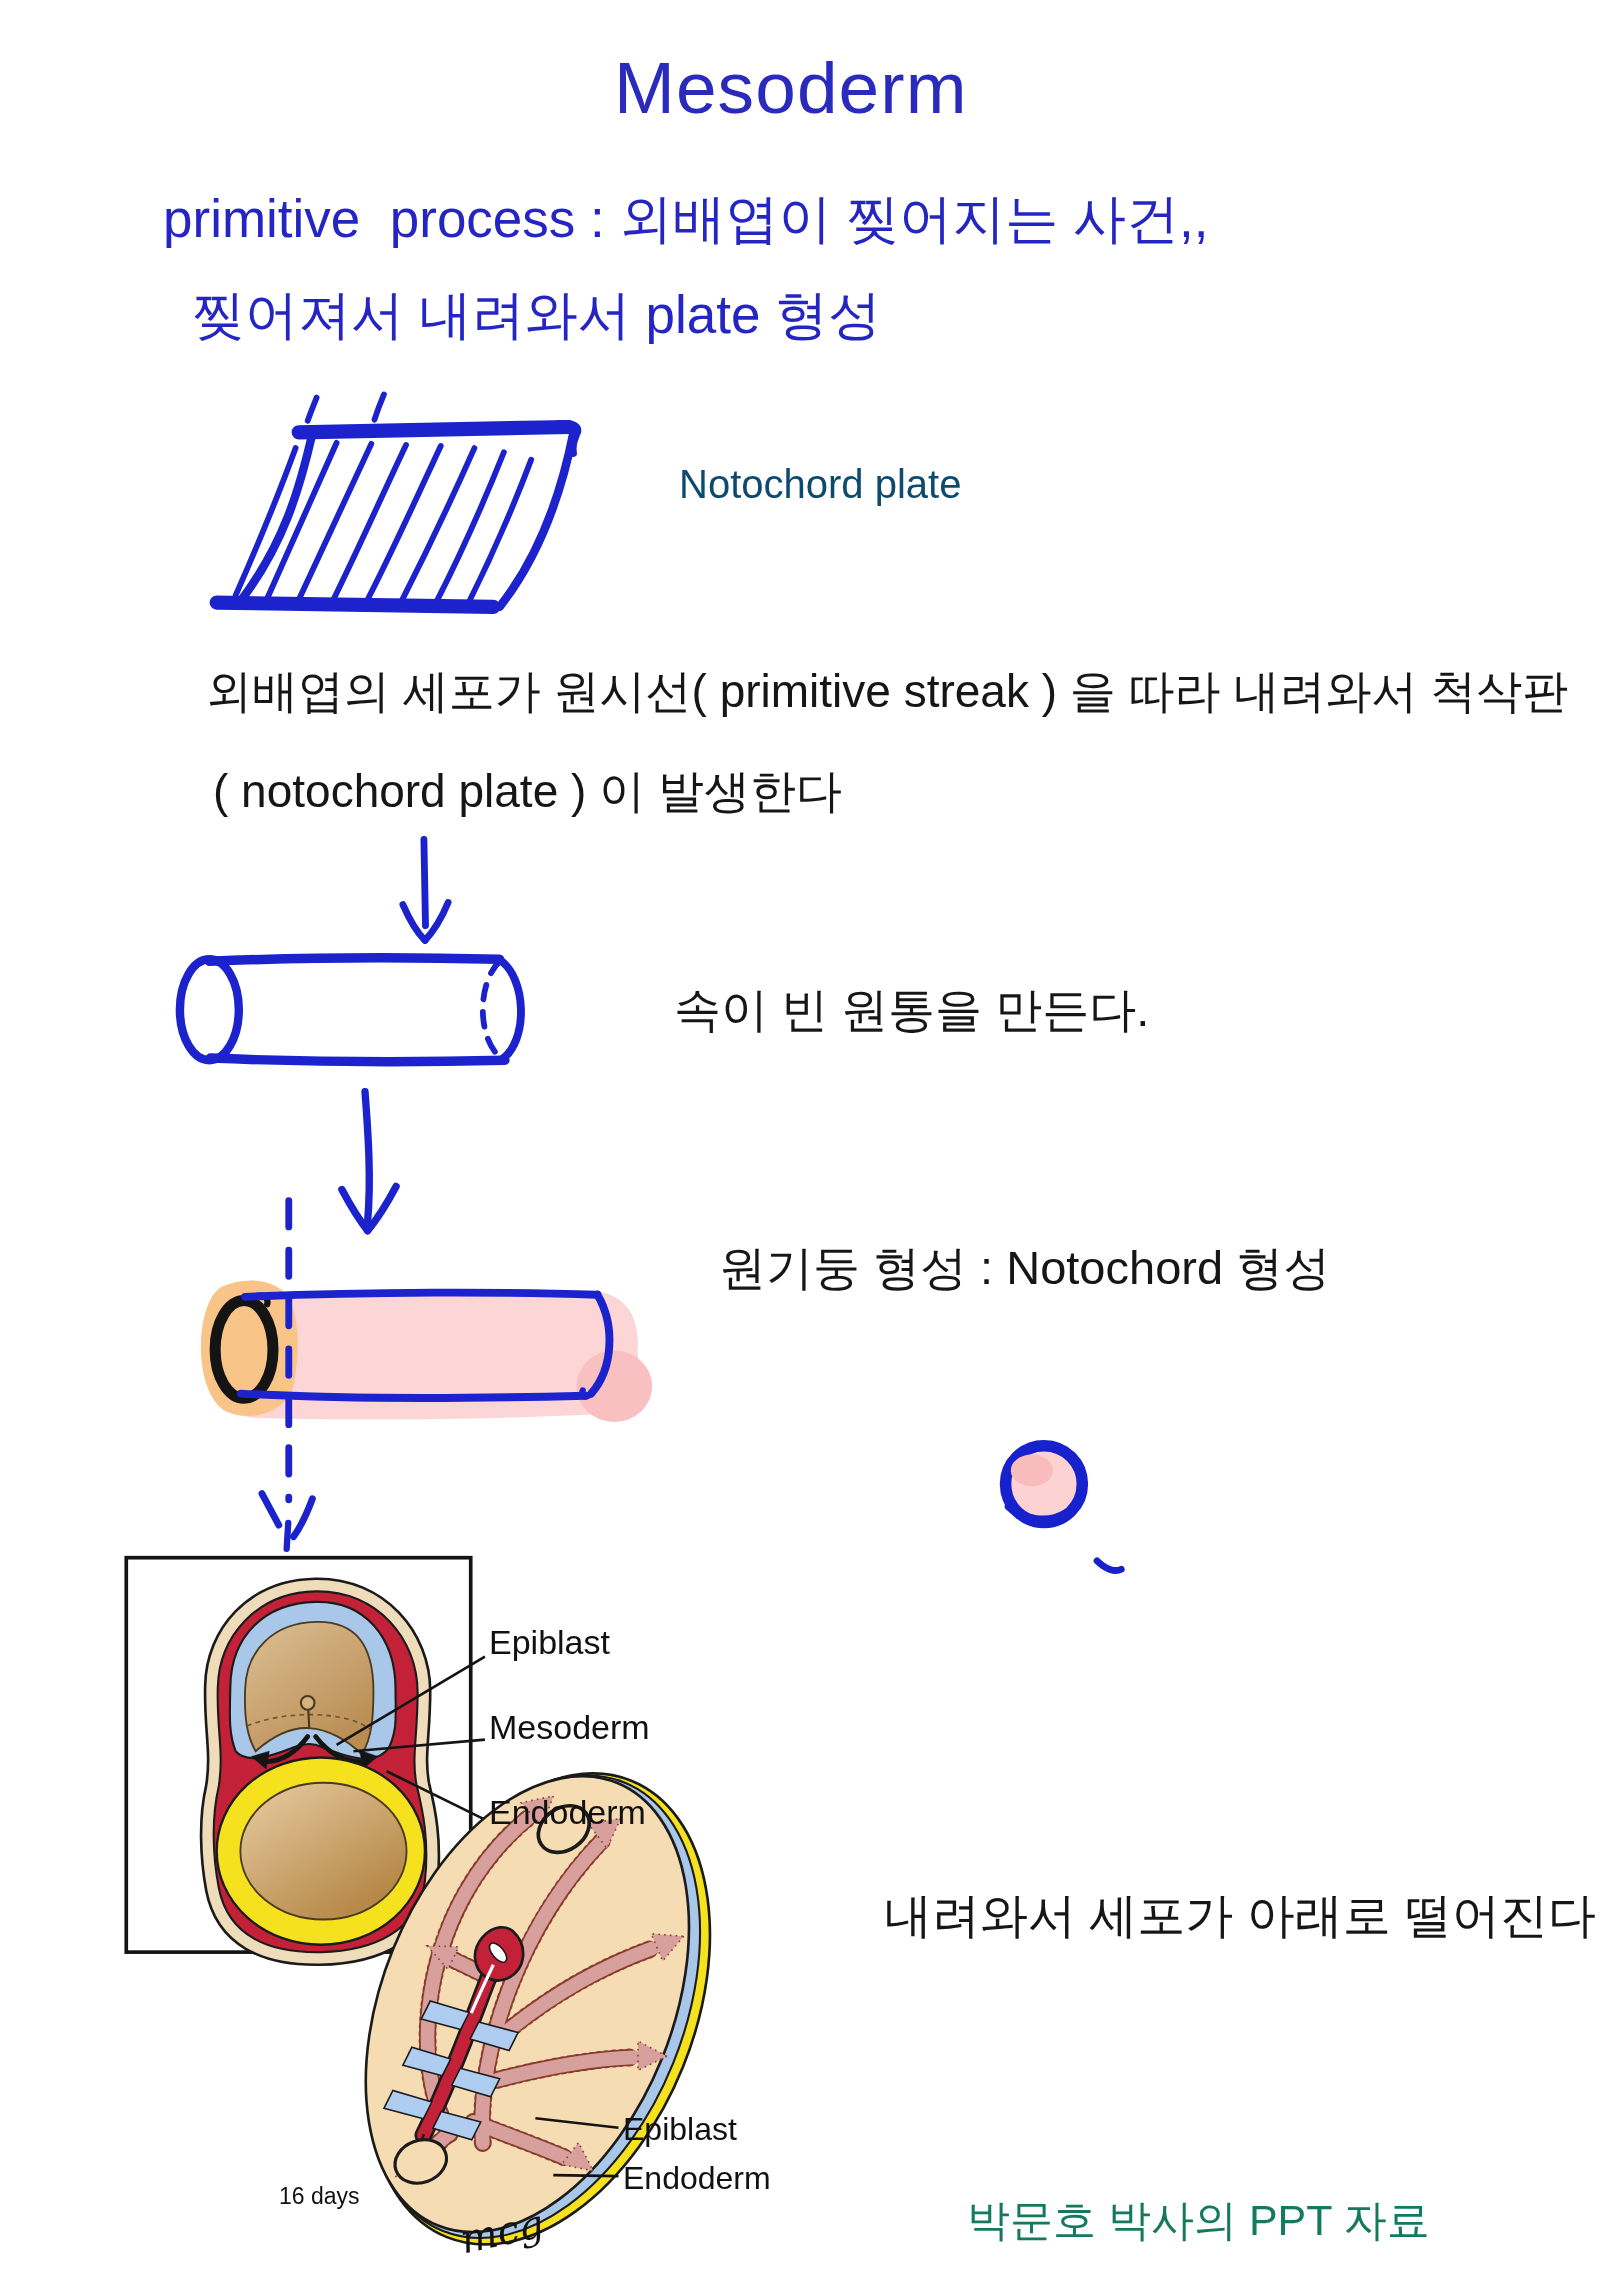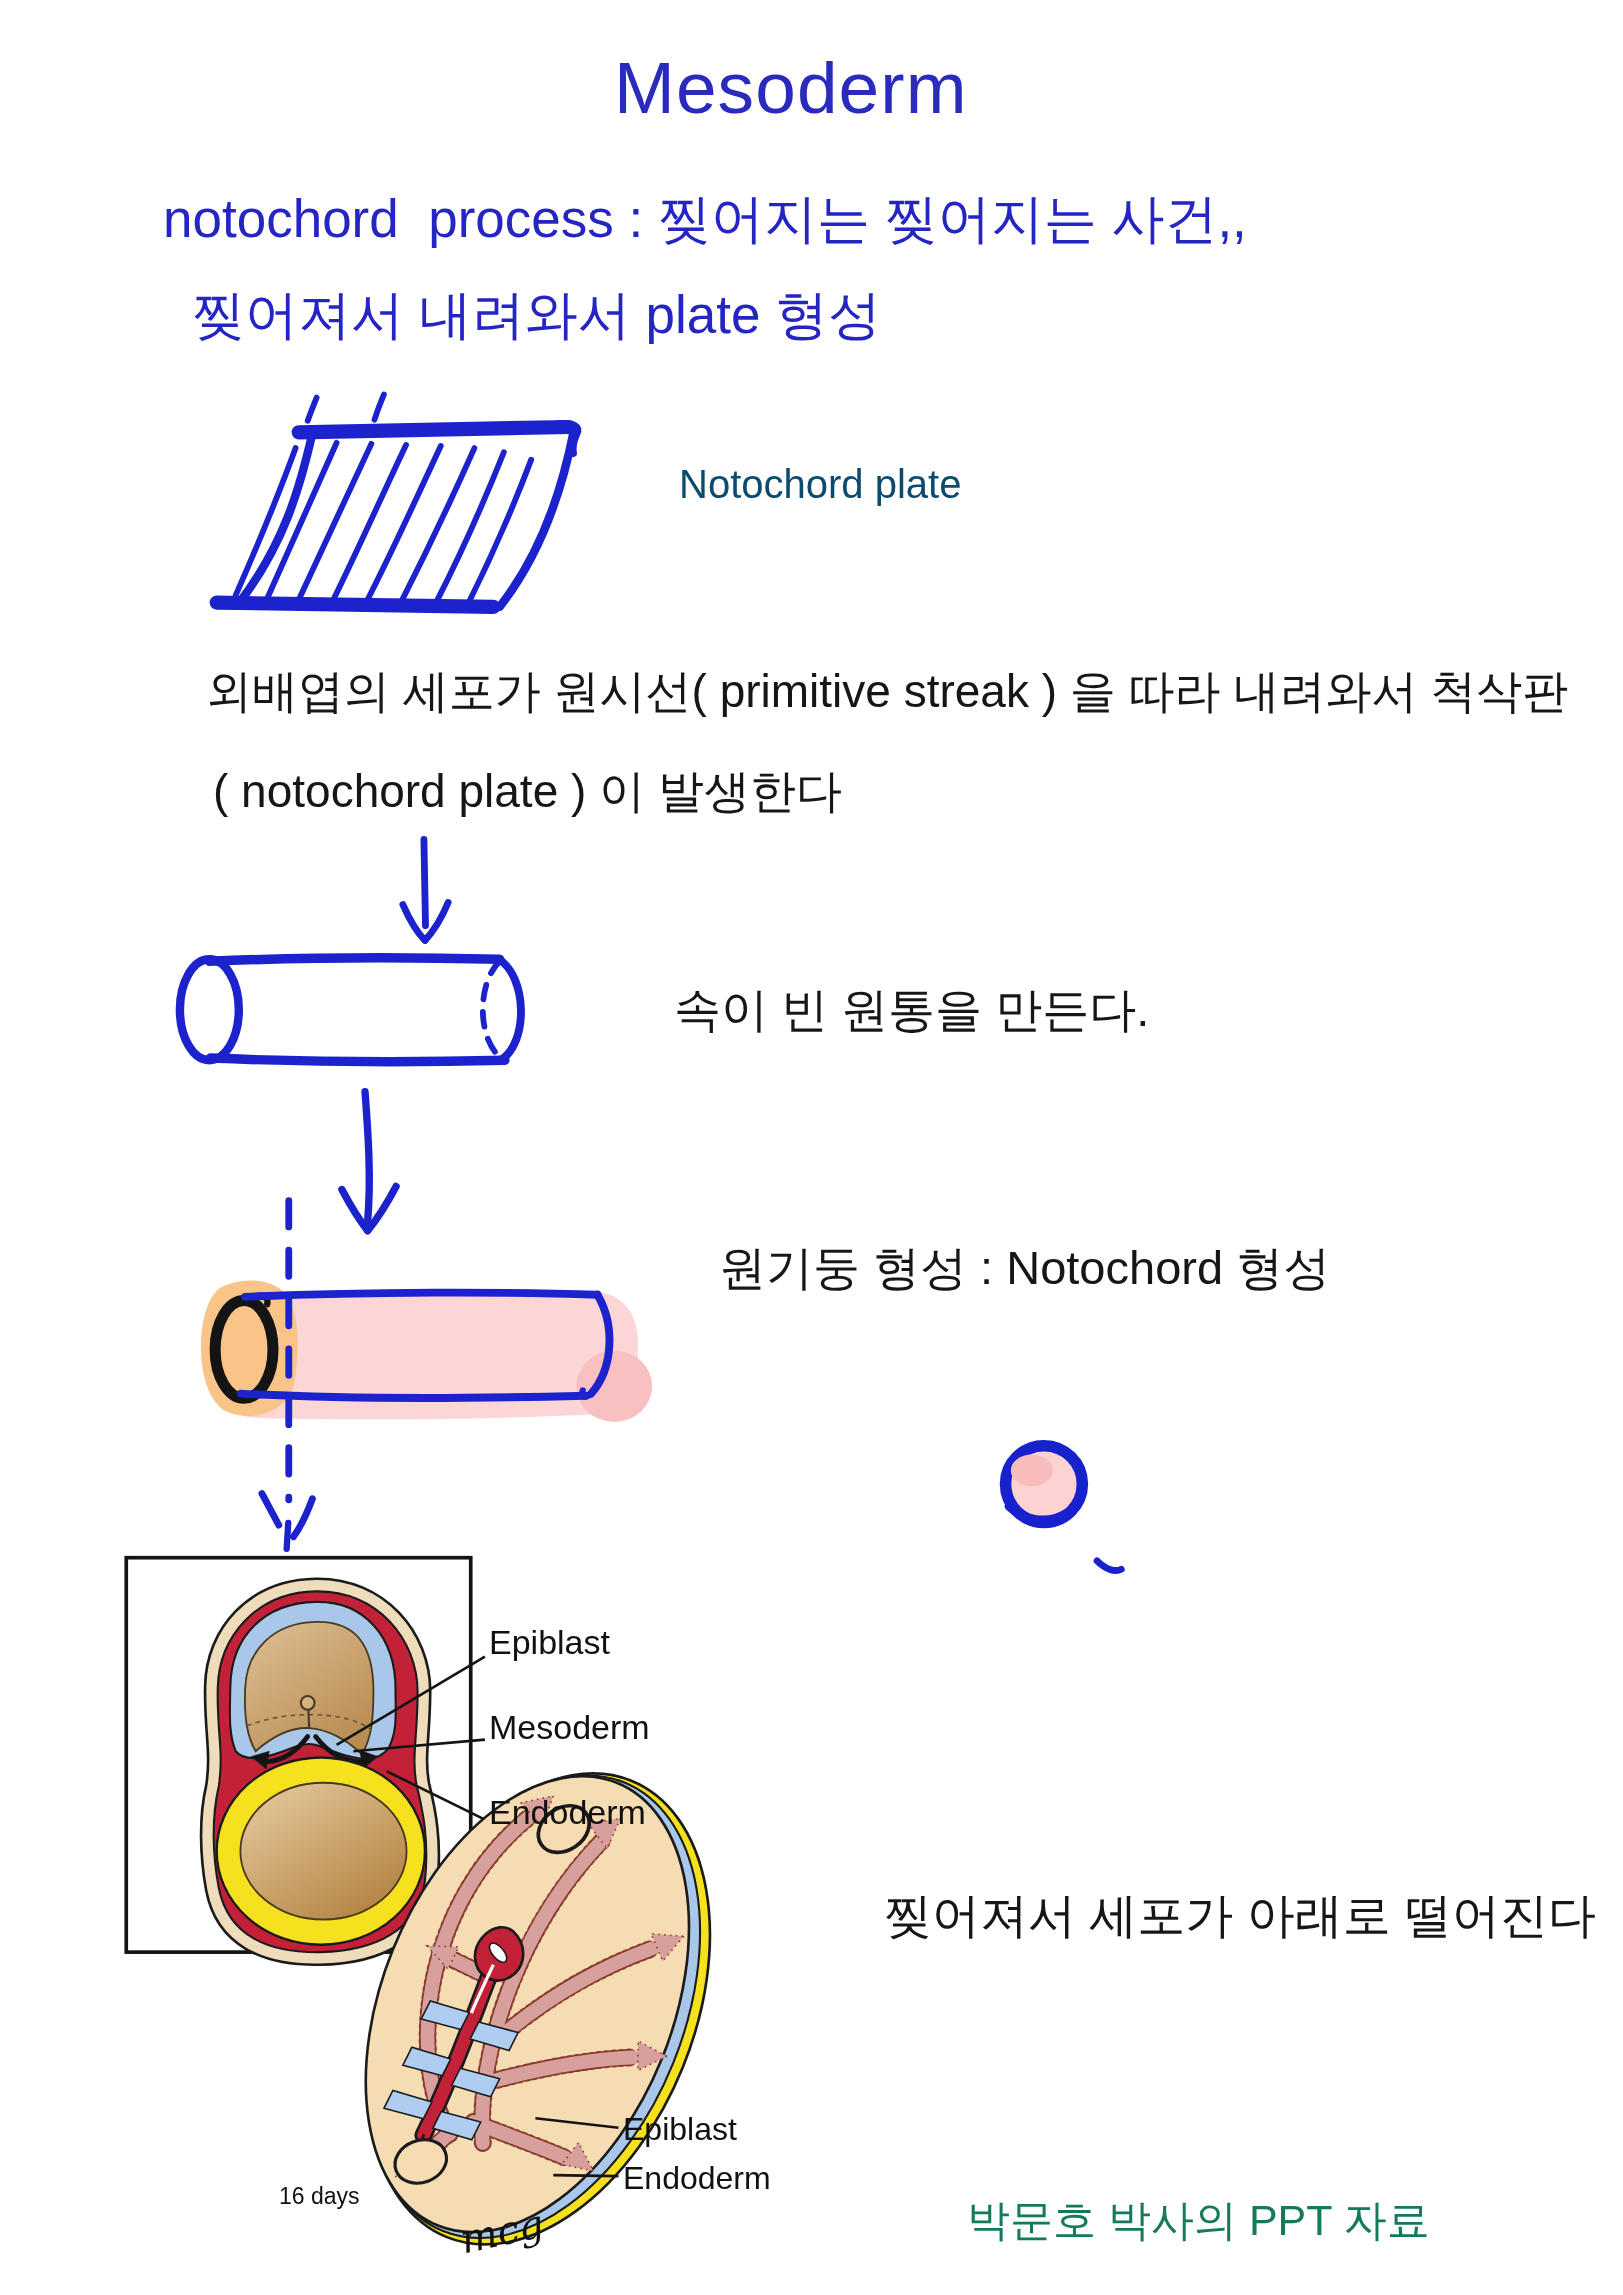--- a/index.html
+++ b/index.html
@@ -206,21 +206,21 @@
 
       <g stroke="#141414" stroke-width="5">
         <path d="M 1176 4046 L 1018 4028"></path>
         <path d="M 1176 4138 L 1052 4136"></path>
       </g>
     </g>
   </svg>
 
   <div class="abs t-title" style="left:614px;top:46px;">Mesoderm</div>
 
-  <div class="abs t-intro" style="left:163px;top:184px;">notochord  process : 찢어지는 찢어지는 사건,,</div>
+  <div class="abs t-intro" style="left:163px;top:184px;">primitive  process : 외배엽이 찢어지는 사건,,</div>
   <div class="abs t-intro" style="left:192px;top:280px;">찢어져서 내려와서 plate 형성</div>
 
   <div class="abs t-label-md" style="left:679px;top:462px;">Notochord plate</div>
 
   <div class="abs t-label-lg t-black" style="left:206px;top:661px;font-size:46px;">외배엽의 세포가 원시선( primitive streak ) 을 따라 내려와서 척삭판</div>
   <div class="abs t-label-lg t-black" style="left:213px;top:761px;font-size:46px;">( notochord plate ) 이 발생한다</div>
 
   <div class="abs t-label-lg" style="left:674px;top:979px;">속이 빈 원통을 만든다.</div>
 
   <div class="abs t-label-lg" style="left:719px;top:1237px;">원기둥 형성 : Notochord 형성</div>
@@ -229,18 +229,18 @@
   <div class="abs t-ill" style="left:489px;top:1623px;">Epiblast</div>
   <div class="abs t-ill" style="left:489px;top:1708px;">Mesoderm</div>
   <div class="abs t-ill" style="left:489px;top:1793px;">Endoderm</div>
 
   <div class="abs t-ill-sm" style="left:623px;top:2111px;">Epiblast</div>
   <div class="abs t-ill-sm" style="left:623px;top:2160px;">Endoderm</div>
 
   <div class="abs t-days" style="left:279px;top:2183px;">16 days</div>
   <div class="abs t-sig" style="left:460px;top:2209px;">mcg</div>
 
-  <div class="abs t-label-lg" style="left:884px;top:1884px;font-size:48px;">찢어져서 세포가 아래로 떨어진다</div>
+  <div class="abs t-label-lg" style="left:884px;top:1884px;font-size:48px;">내려와서 세포가 아래로 떨어진다</div>
 
   <div class="abs t-credit" style="left:967px;top:2192px;">박문호 박사의 PPT 자료</div>
 
 </div>
 
 
 </body></html>

